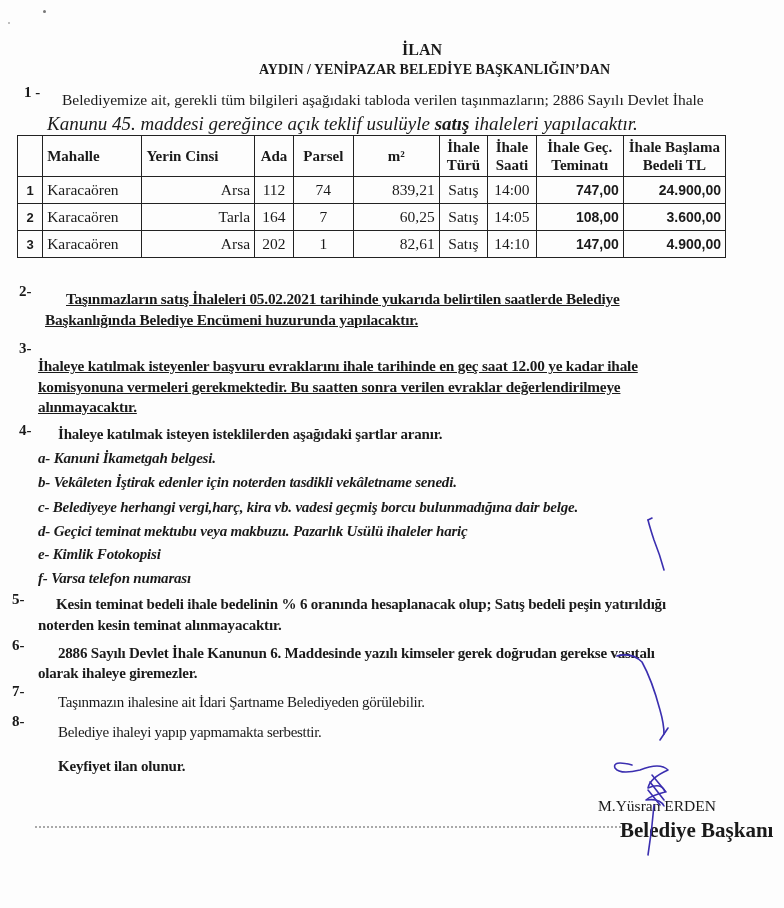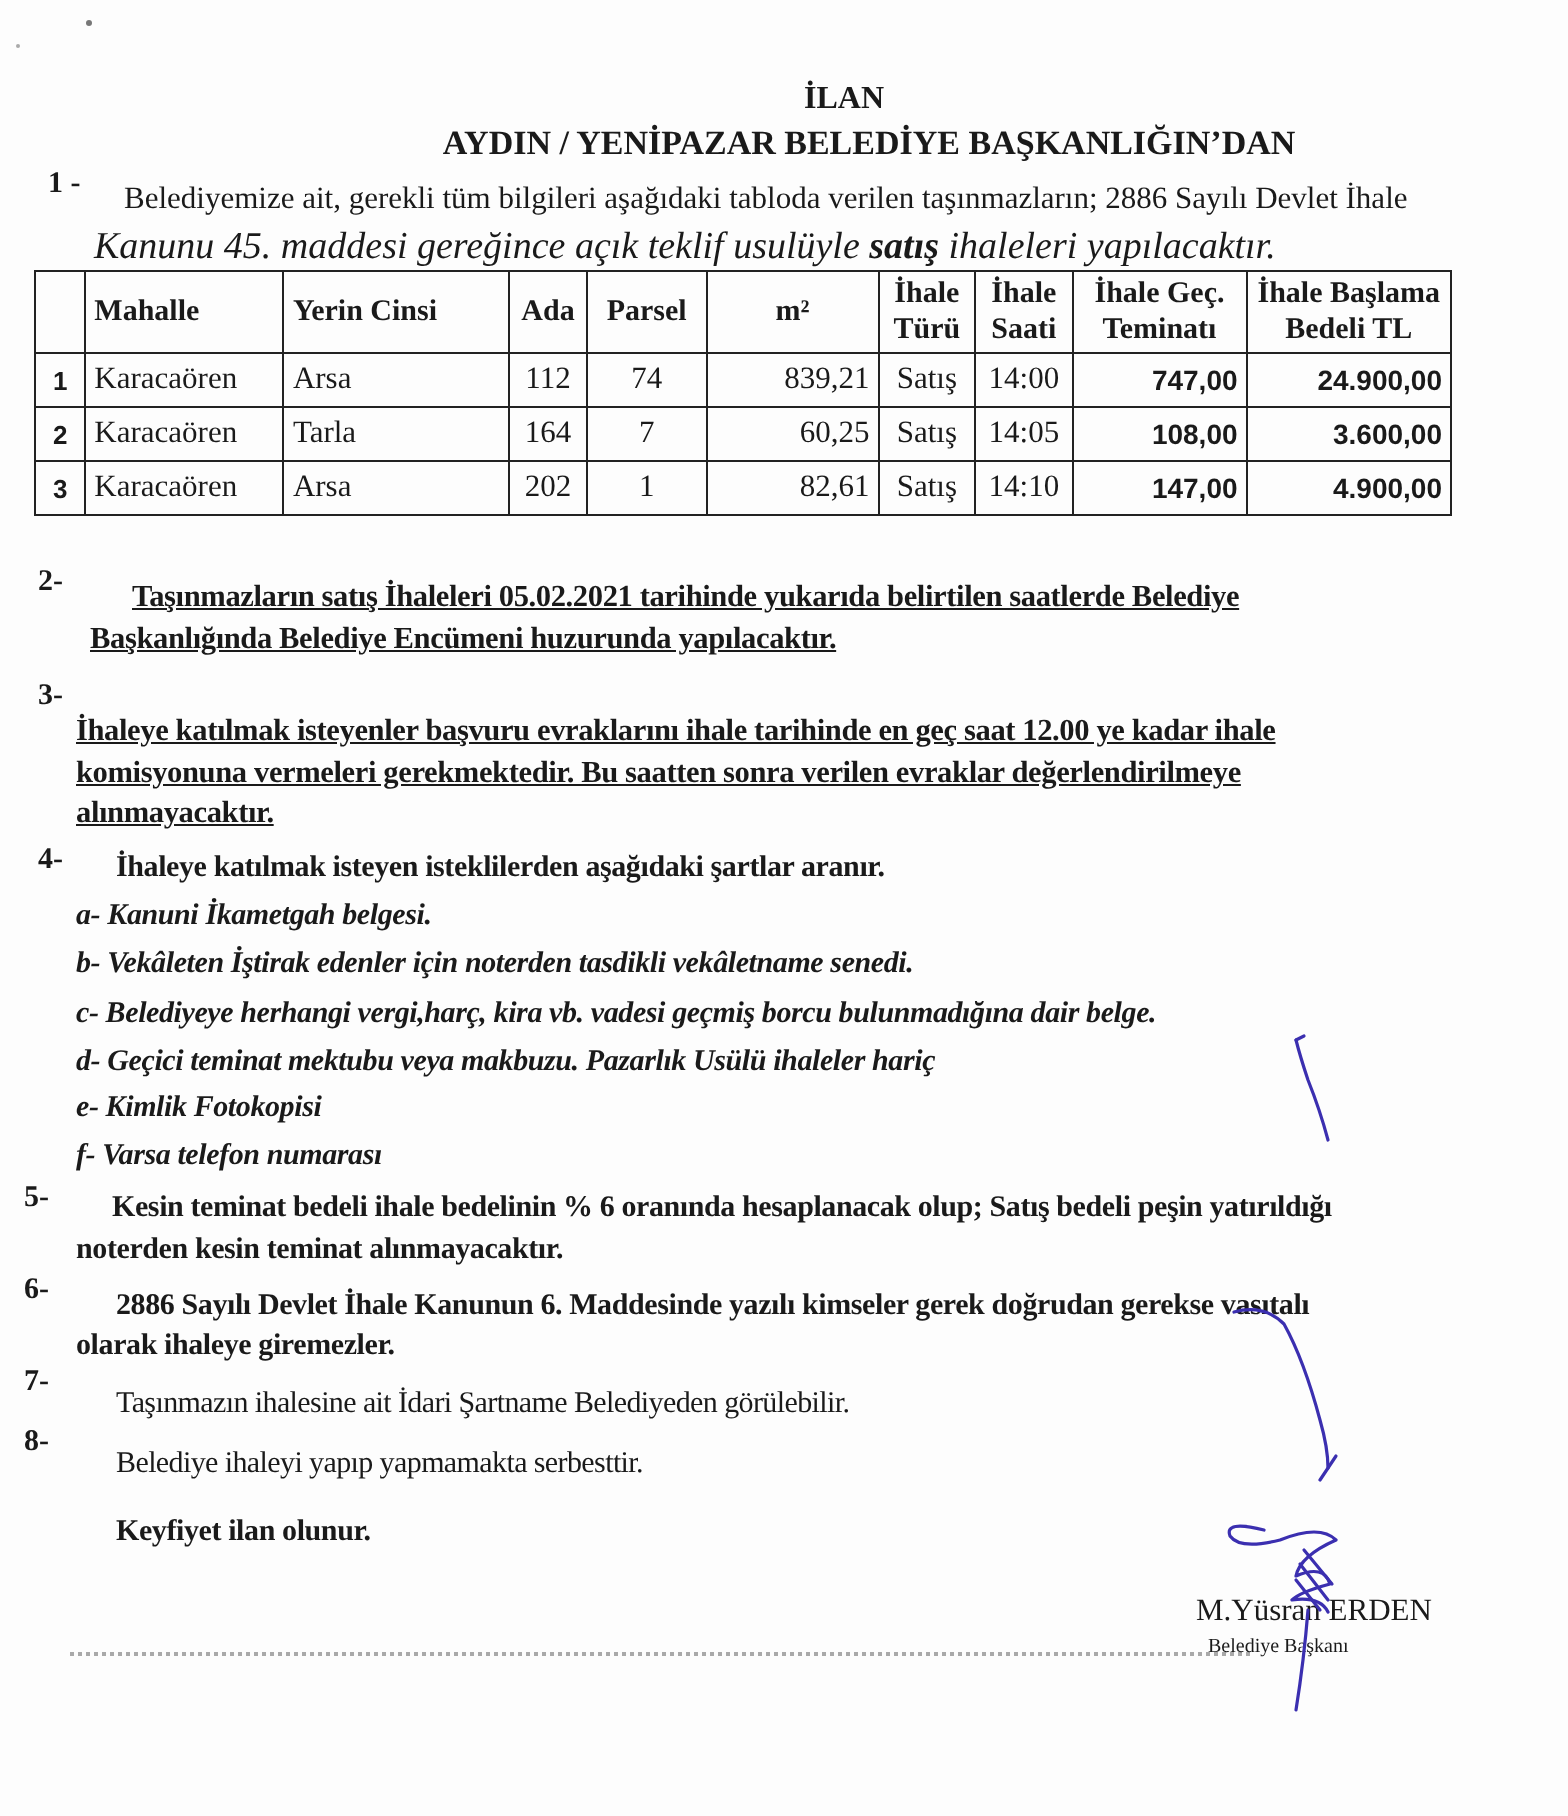--- a/index.html
+++ b/index.html
@@ -3,36 +3,36 @@
 <meta charset="utf-8">
 <style>
   html, body { margin:0; padding:0; }
   body {
     width:784px; height:908px; background:#fdfdfd; position:relative; overflow:hidden;
     font-family:"Liberation Serif", serif; color:#1a1a1a;
   }
   .abs { position:absolute; white-space:nowrap; }
   .title { font-weight:bold; font-size:16px; text-align:center; }
   .t1 { left:0; width:784px; top:41px; padding-left:60px; box-sizing:border-box; }
-  .t2 { left:0; width:784px; top:62px; padding-left:85px; box-sizing:border-box; font-size:17px; }
+  .t2 { left:0; width:784px; top:62px; padding-left:85px; box-sizing:border-box; font-size:14px; }
   .num { font-weight:bold; font-size:15px; }
   .body { font-size:15px; }
   .u { text-decoration:underline; font-weight:bold; font-size:15.3px; letter-spacing:-0.2px; }
   .it { font-style:italic; font-weight:bold; font-size:15px; letter-spacing:-0.2px; }
   .sb { font-weight:bold; font-size:15px; letter-spacing:-0.2px; }
 
   table.tender {
     position:absolute; left:17px; top:135px; width:709px;
     border-collapse:collapse; font-size:15.5px;
   }
   table.tender td, table.tender th { border:1.5px solid #222; padding:0 4px; height:26px; }
   table.tender th { font-weight:bold; height:40px; font-size:15px; }
   .c-idx { width:17px; text-align:center; font-family:"Liberation Sans", sans-serif; font-weight:bold; font-size:13px; }
   .c-mah { width:92px; text-align:left; }
-  .c-yer { width:110px; text-align:left; }
+  .c-yer { width:110px; text-align:right; }
   .c-ada { width:30px; text-align:center; }
   .c-par { width:52px; text-align:center; }
   .c-m2 { width:80px; text-align:right; }
   .c-tur { width:40px; text-align:center; }
   .c-saat { width:40px; text-align:center; }
   .c-tem { width:80px; text-align:right; font-family:"Liberation Sans", sans-serif; font-weight:bold; font-size:14px; }
   .c-bed { width:96px; text-align:right; font-family:"Liberation Sans", sans-serif; font-weight:bold; font-size:14px; }
   th.c-tem, th.c-bed { text-align:center; font-family:"Liberation Serif", serif; font-size:15px; line-height:18px; }
   th.c-tur, th.c-saat { line-height:18px; }
   th.c-mah, th.c-yer { text-align:left; }
@@ -140,21 +140,21 @@
 <div class="abs body" style="left:58px;top:694px;letter-spacing:-0.3px;">Taşınmazın ihalesine ait İdari Şartname Belediyeden görülebilir.</div>
 
 <div class="abs num" style="left:12px;top:713px;">8-</div>
 <div class="abs body" style="left:58px;top:724px;letter-spacing:-0.3px;">Belediye ihaleyi yapıp yapmamakta serbesttir.</div>
 
 <div class="abs sb" style="left:58px;top:758px;">Keyfiyet ilan olunur.</div>
 
 <div class="dots"></div>
 
 <div class="abs body" style="left:598px;top:797px;font-size:15.5px;">M.Yüsran ERDEN</div>
-<div class="abs body" style="left:604px;top:818px;font-size:10px;">Belediye Başkanı</div>
+<div class="abs body" style="left:620px;top:818px;font-size:21px;font-weight:bold;">Belediye Başkanı</div>
 
 <svg class="sig" style="left:0;top:0;" width="784" height="908">
   <g fill="none" stroke="#3b2fb0" stroke-width="1.6" stroke-linecap="round" stroke-linejoin="round">
 
     <path d="M648 520 Q650 528 654 540 Q660 555 664 570"></path>
     <path d="M648 520 L652 518"></path>
 
     <path d="M617 656 Q632 652 642 662 Q652 680 660 710 Q664 724 664 734 L660 740"></path>
     <path d="M664 734 L668 728"></path>
 

